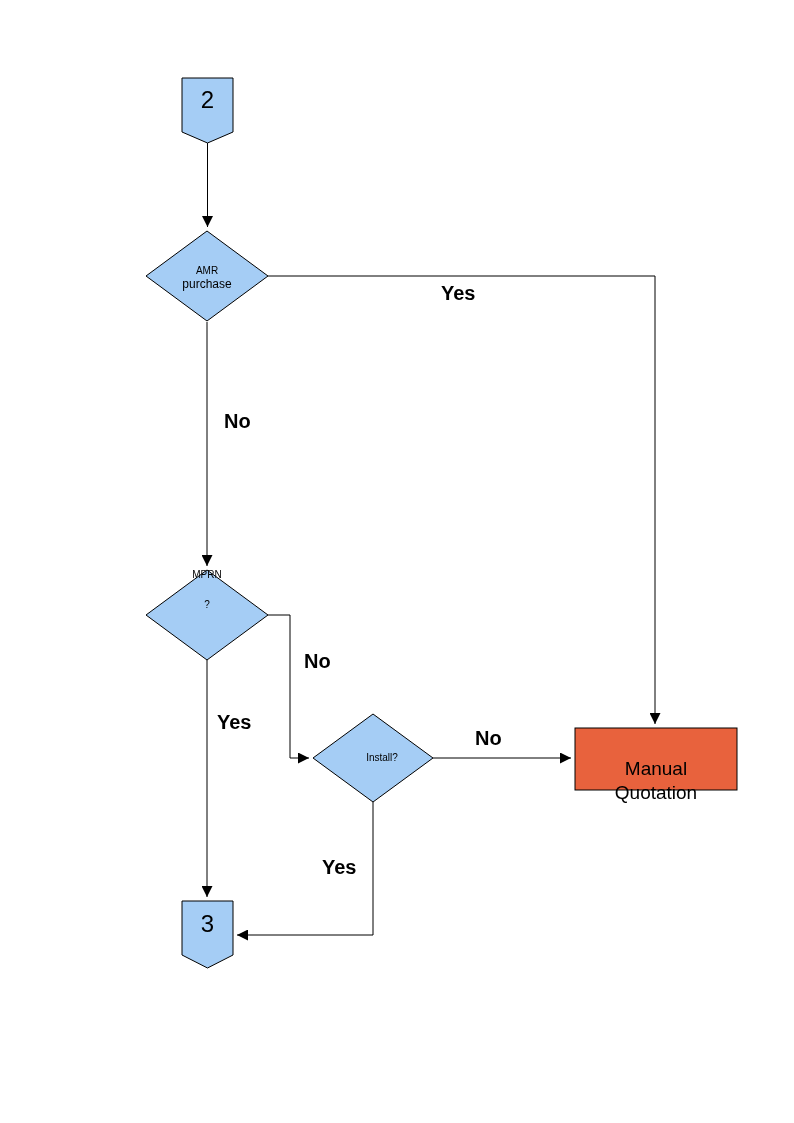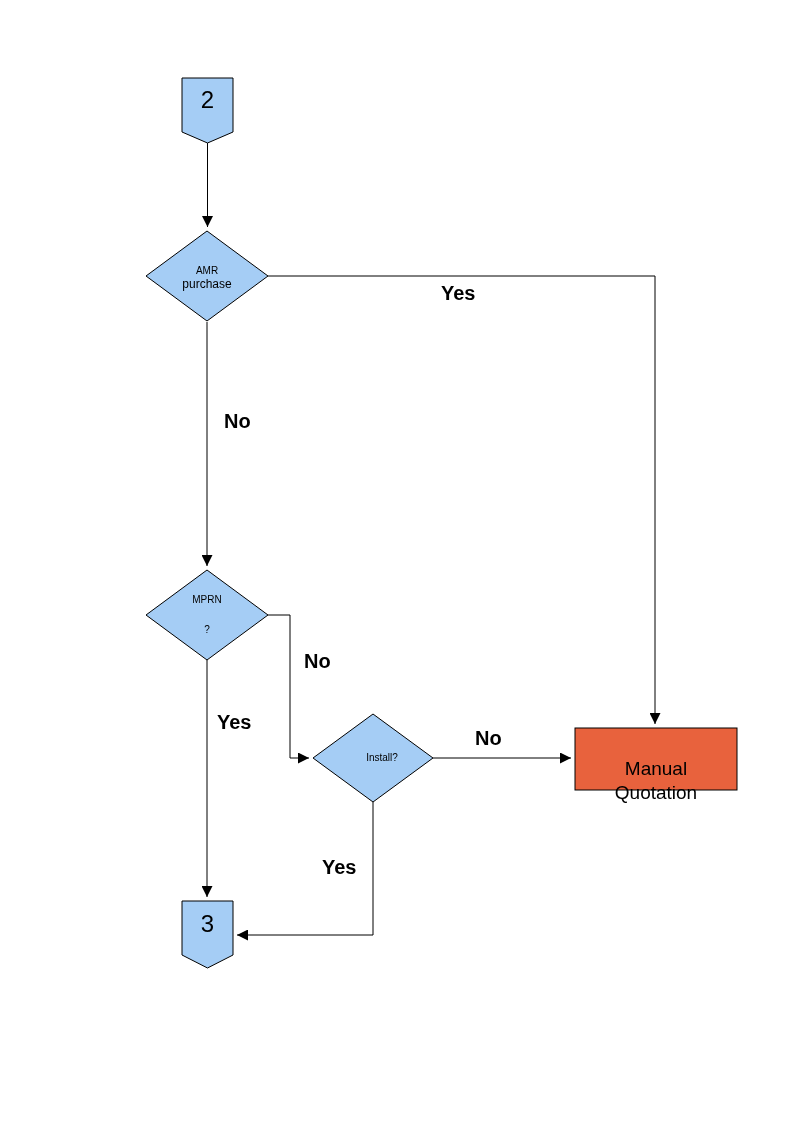--- a/index.html
+++ b/index.html
@@ -100,21 +100,21 @@
     <polygon class="shape-outline" points="182,901 233,901 233,955 207.5,968 182,955" fill="#A5CDF5"></polygon>
   </svg>
 
   <div class="label connector-num" style="left:182px; top:87px; width:51px;">2</div>
 
   <div class="label node-label" style="left:147px; top:259px; width:120px; height:36px;">
     <span class="diamond-text-main">AMR</span>
     <span class="diamond-text-sub">purchase</span>
   </div>
 
-  <div class="label node-label" style="left:147px; top:599px; width:120px; height:32px;gap:16px;">
+  <div class="label node-label" style="left:147px; top:574px; width:120px; height:32px;gap:16px;">
     <span class="diamond-text-main">MPRN</span>
     <span class="diamond-text-main">?</span>
   </div>
 
   <div class="label node-label" style="left:322px; top:750px; width:120px; height:16px;">
     <span class="diamond-text-main">Install?</span>
   </div>
 
   <div class="label node-label" style="left:575px; top:728px; width:162px; height:62px;margin-top:22px;">
     <span class="mq-text">Manual</span>

